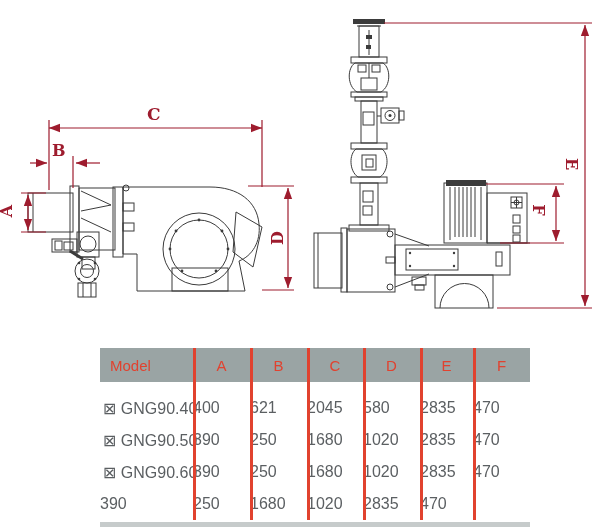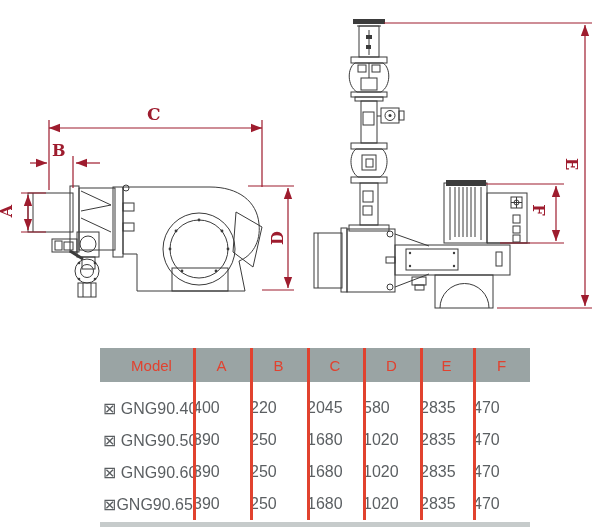--- a/index.html
+++ b/index.html
@@ -11,21 +11,21 @@
   .dim{stroke:#9e1c2e;stroke-width:1.2;fill:none;}
   .dim-label{position:absolute;color:#9e1c2e;font-family:"DejaVu Serif",serif;
              font-weight:bold;font-size:16px;line-height:16px;}
   .rot-ccw{transform:rotate(-90deg);transform-origin:center;}
   .rot-cw{transform:rotate(90deg);transform-origin:center;}
   
   #spec-table{position:absolute;left:100px;top:348px;width:430px;height:179px;}
   .thead{position:absolute;left:0;top:0;width:430px;height:34px;background:#9aa4a4;
          display:grid;grid-template-columns:93px 57px 57px 56px 57px 53px 57px;
          align-items:center;color:#e1422f;font-size:15px;}
-  .thead .model-h{padding-left:10px;text-align:center;}
+  .thead .model-h{padding-left:10px;text-align:left;}
   .thead span{text-align:center;}
   .trows{position:absolute;left:0;top:44px;width:430px;}
   .trow{display:grid;grid-template-columns:93px 57px 57px 56px 57px 53px 57px;
         height:32px;align-items:center;color:#5b5f62;font-size:16px;}
   .trow .model-c{padding-left:3px;text-align:left;white-space:nowrap;}
   .trow span{text-align:left;}
   .vsep{position:absolute;top:0;width:2.5px;height:172px;background:#e1422f;}
   .bottom-bar{position:absolute;left:0;top:174px;width:430px;height:5px;background:#c6cbcb;}
 </style>
 </head>
@@ -206,21 +206,21 @@
       <span>C</span>
       <span>D</span>
       <span>E</span>
       <span>F</span>
     </div>
 
     <div class="trows">
       <div class="trow">
         <span class="model-c">⊠ GNG90.40</span>
         <span>400</span>
-        <span>220</span>
+        <span>621</span>
         <span>2045</span>
         <span>580</span>
         <span>2835</span>
         <span>470</span>
       </div>
       <div class="trow">
         <span class="model-c">⊠ GNG90.50</span>
         <span>390</span>
         <span>250</span>
         <span>1680</span>
@@ -231,21 +231,20 @@
       <div class="trow">
         <span class="model-c">⊠ GNG90.60</span>
         <span>390</span>
         <span>250</span>
         <span>1680</span>
         <span>1020</span>
         <span>2835</span>
         <span>470</span>
       </div>
       <div class="trow">
-        <span class="model-c">⊠GNG90.65</span>
         <span>390</span>
         <span>250</span>
         <span>1680</span>
         <span>1020</span>
         <span>2835</span>
         <span>470</span>
       </div>
     </div>
 
     <div class="vsep" style="left:93px;"></div>

